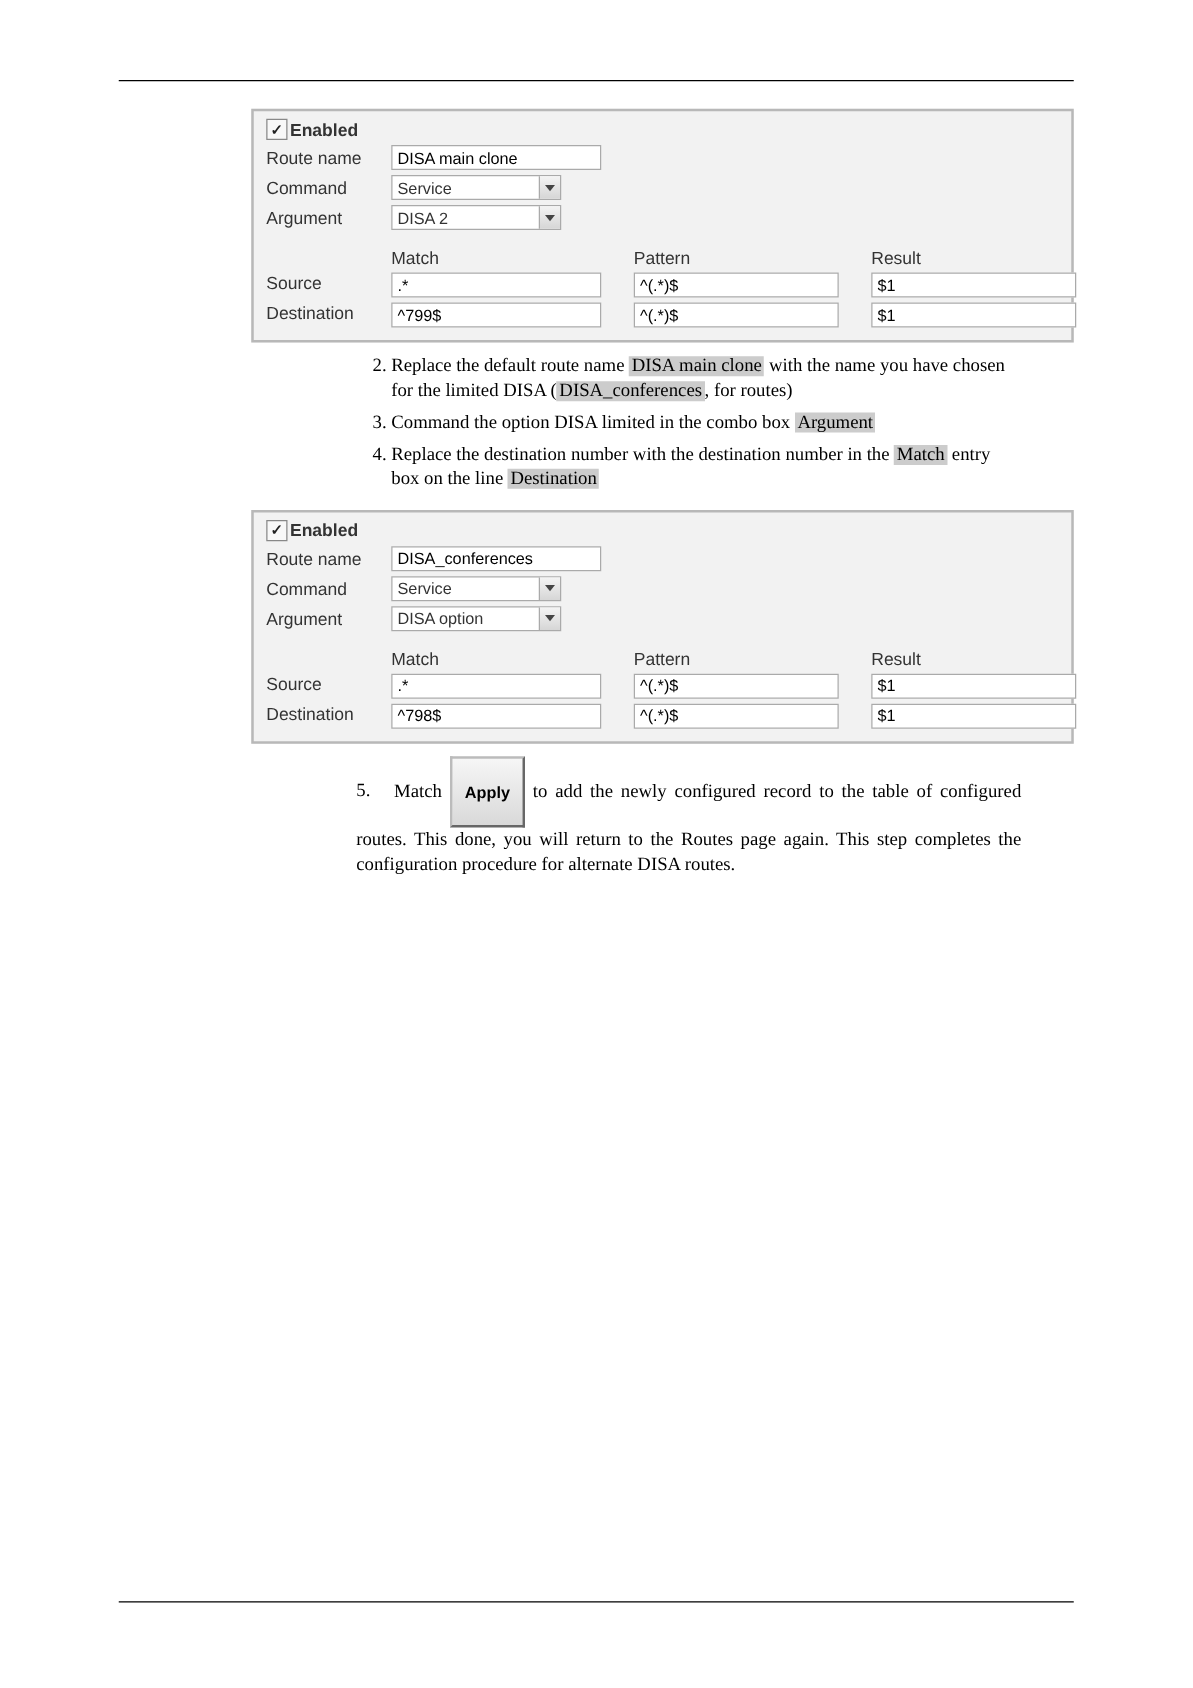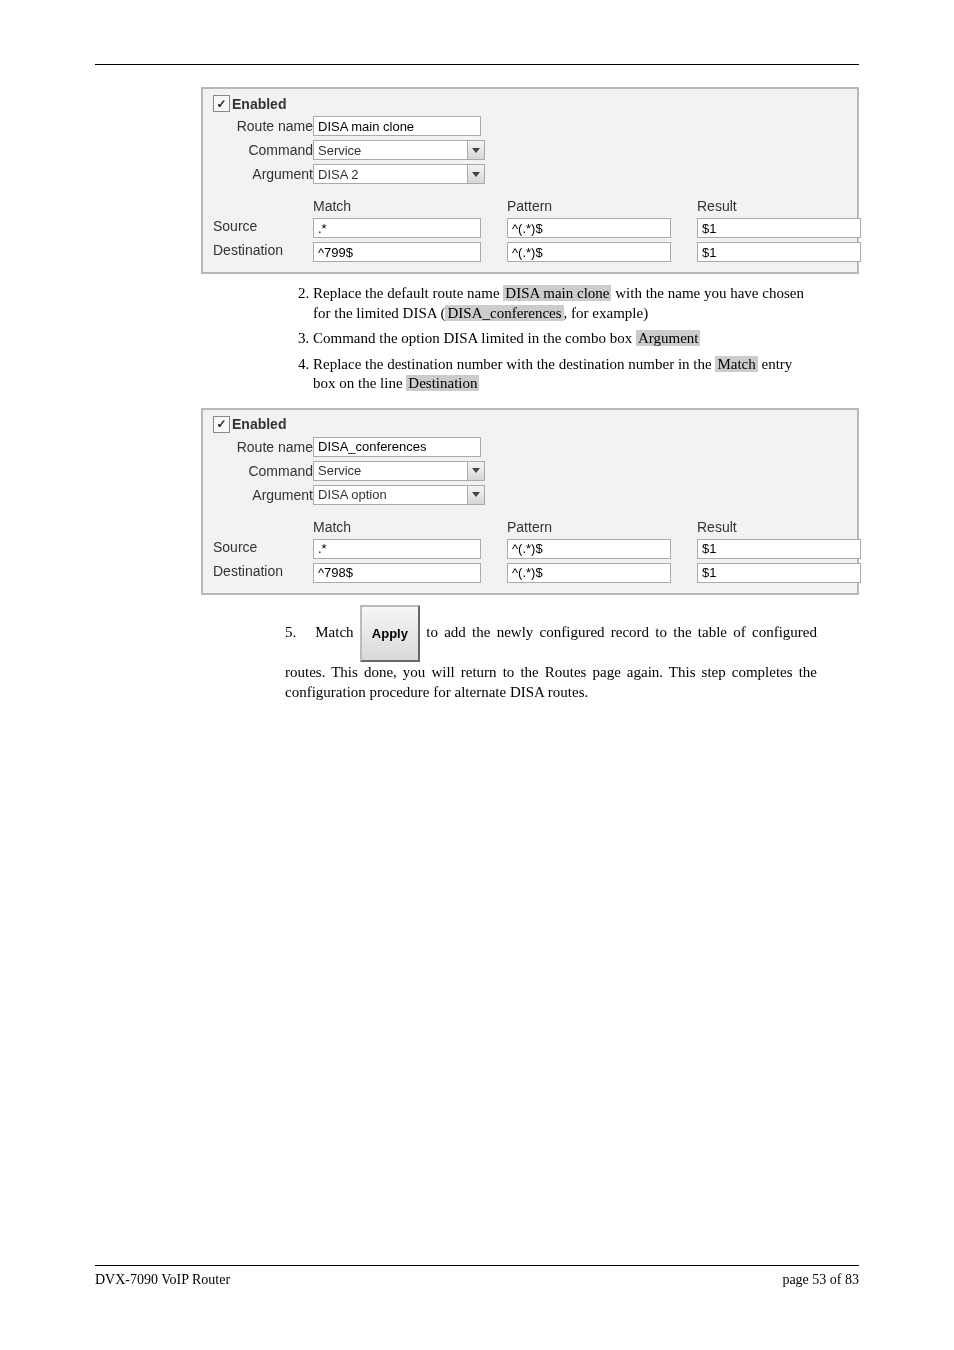--- a/index.html
+++ b/index.html
@@ -40,21 +40,20 @@
     margin-bottom: 10px;
   }
   .panel-row {
     display: flex;
     align-items: center;
     padding: 2px 0;
   }
   .panel-label {
     width: 100px;
     flex: 0 0 100px;
-    text-align: right;
   }
   .enabled-row {
     font-weight: bold;
     display: flex;
     align-items: center;
     gap: 2px;
     padding-bottom: 2px;
   }
   .checkbox-box {
     display: inline-flex;
@@ -81,21 +80,21 @@
   .w-match { width: 168px; }
   .w-pattern { width: 164px; }
   .w-result { width: 164px; }
   .select-box {
     display: inline-flex;
     align-items: center;
     justify-content: space-between;
     border: 1px solid #aaa;
     background: #fff;
     height: 20px;
-    width: 172px;
+    width: 136px;
     box-sizing: border-box;
     padding-left: 4px;
   }
   .select-text {
     font-family: Arial, sans-serif;
     font-size: 13px;
   }
   .select-btn {
     width: 16px;
     height: 18px;
@@ -233,21 +232,21 @@
       <span class="col-a">Destination</span>
       <span class="col-b"><input class="text-input w-match" value="^799$" style=""></span>
       <span class="col-c"><input class="text-input w-pattern" value="^(.*)$" style=""></span>
       <span class="col-d"><input class="text-input w-result" value="$1" style=""></span>
     </div>
   </div>
 
   <div class="instructions">
     <ol class="steps" start="2">
       <li>
-        <span>Replace the default route name </span><span class="hl">DISA main clone</span><span> with the name you have chosen for the limited DISA (</span><span class="hl">DISA_conferences</span><span>, for example)</span>
+        <span>Replace the default route name </span><span class="hl">DISA main clone</span><span> with the name you have chosen for the limited DISA (</span><span class="hl">DISA_conferences</span><span>, for routes)</span>
       </li>
       <li>
         <span>Command the option DISA limited in the combo box </span><span class="hl">Argument</span>
       </li>
       <li>
         <span>Replace the destination number       with the destination number       in the </span><span class="hl">Match</span><span> entry box on the line </span><span class="hl">Destination</span>
       </li>
     </ol>
   </div>
 
@@ -303,17 +302,13 @@
     <span class="num">5.</span>
     <span>Match </span>
     <span class="apply-btn">Apply</span>
     <span> to add the newly configured record to the table of configured routes. This done, you will return to the Routes page again. This step completes the configuration procedure for alternate DISA routes.</span>
   </div>
 
 </div>
 
 <div class="footer">
   <hr class="footer-rule">
-  <div class="footer-row">
-    <span>DVX-7090 VoIP Router</span>
-    <span>page 53 of 83</span>
-  </div>
 </div>
 
 </body></html>

